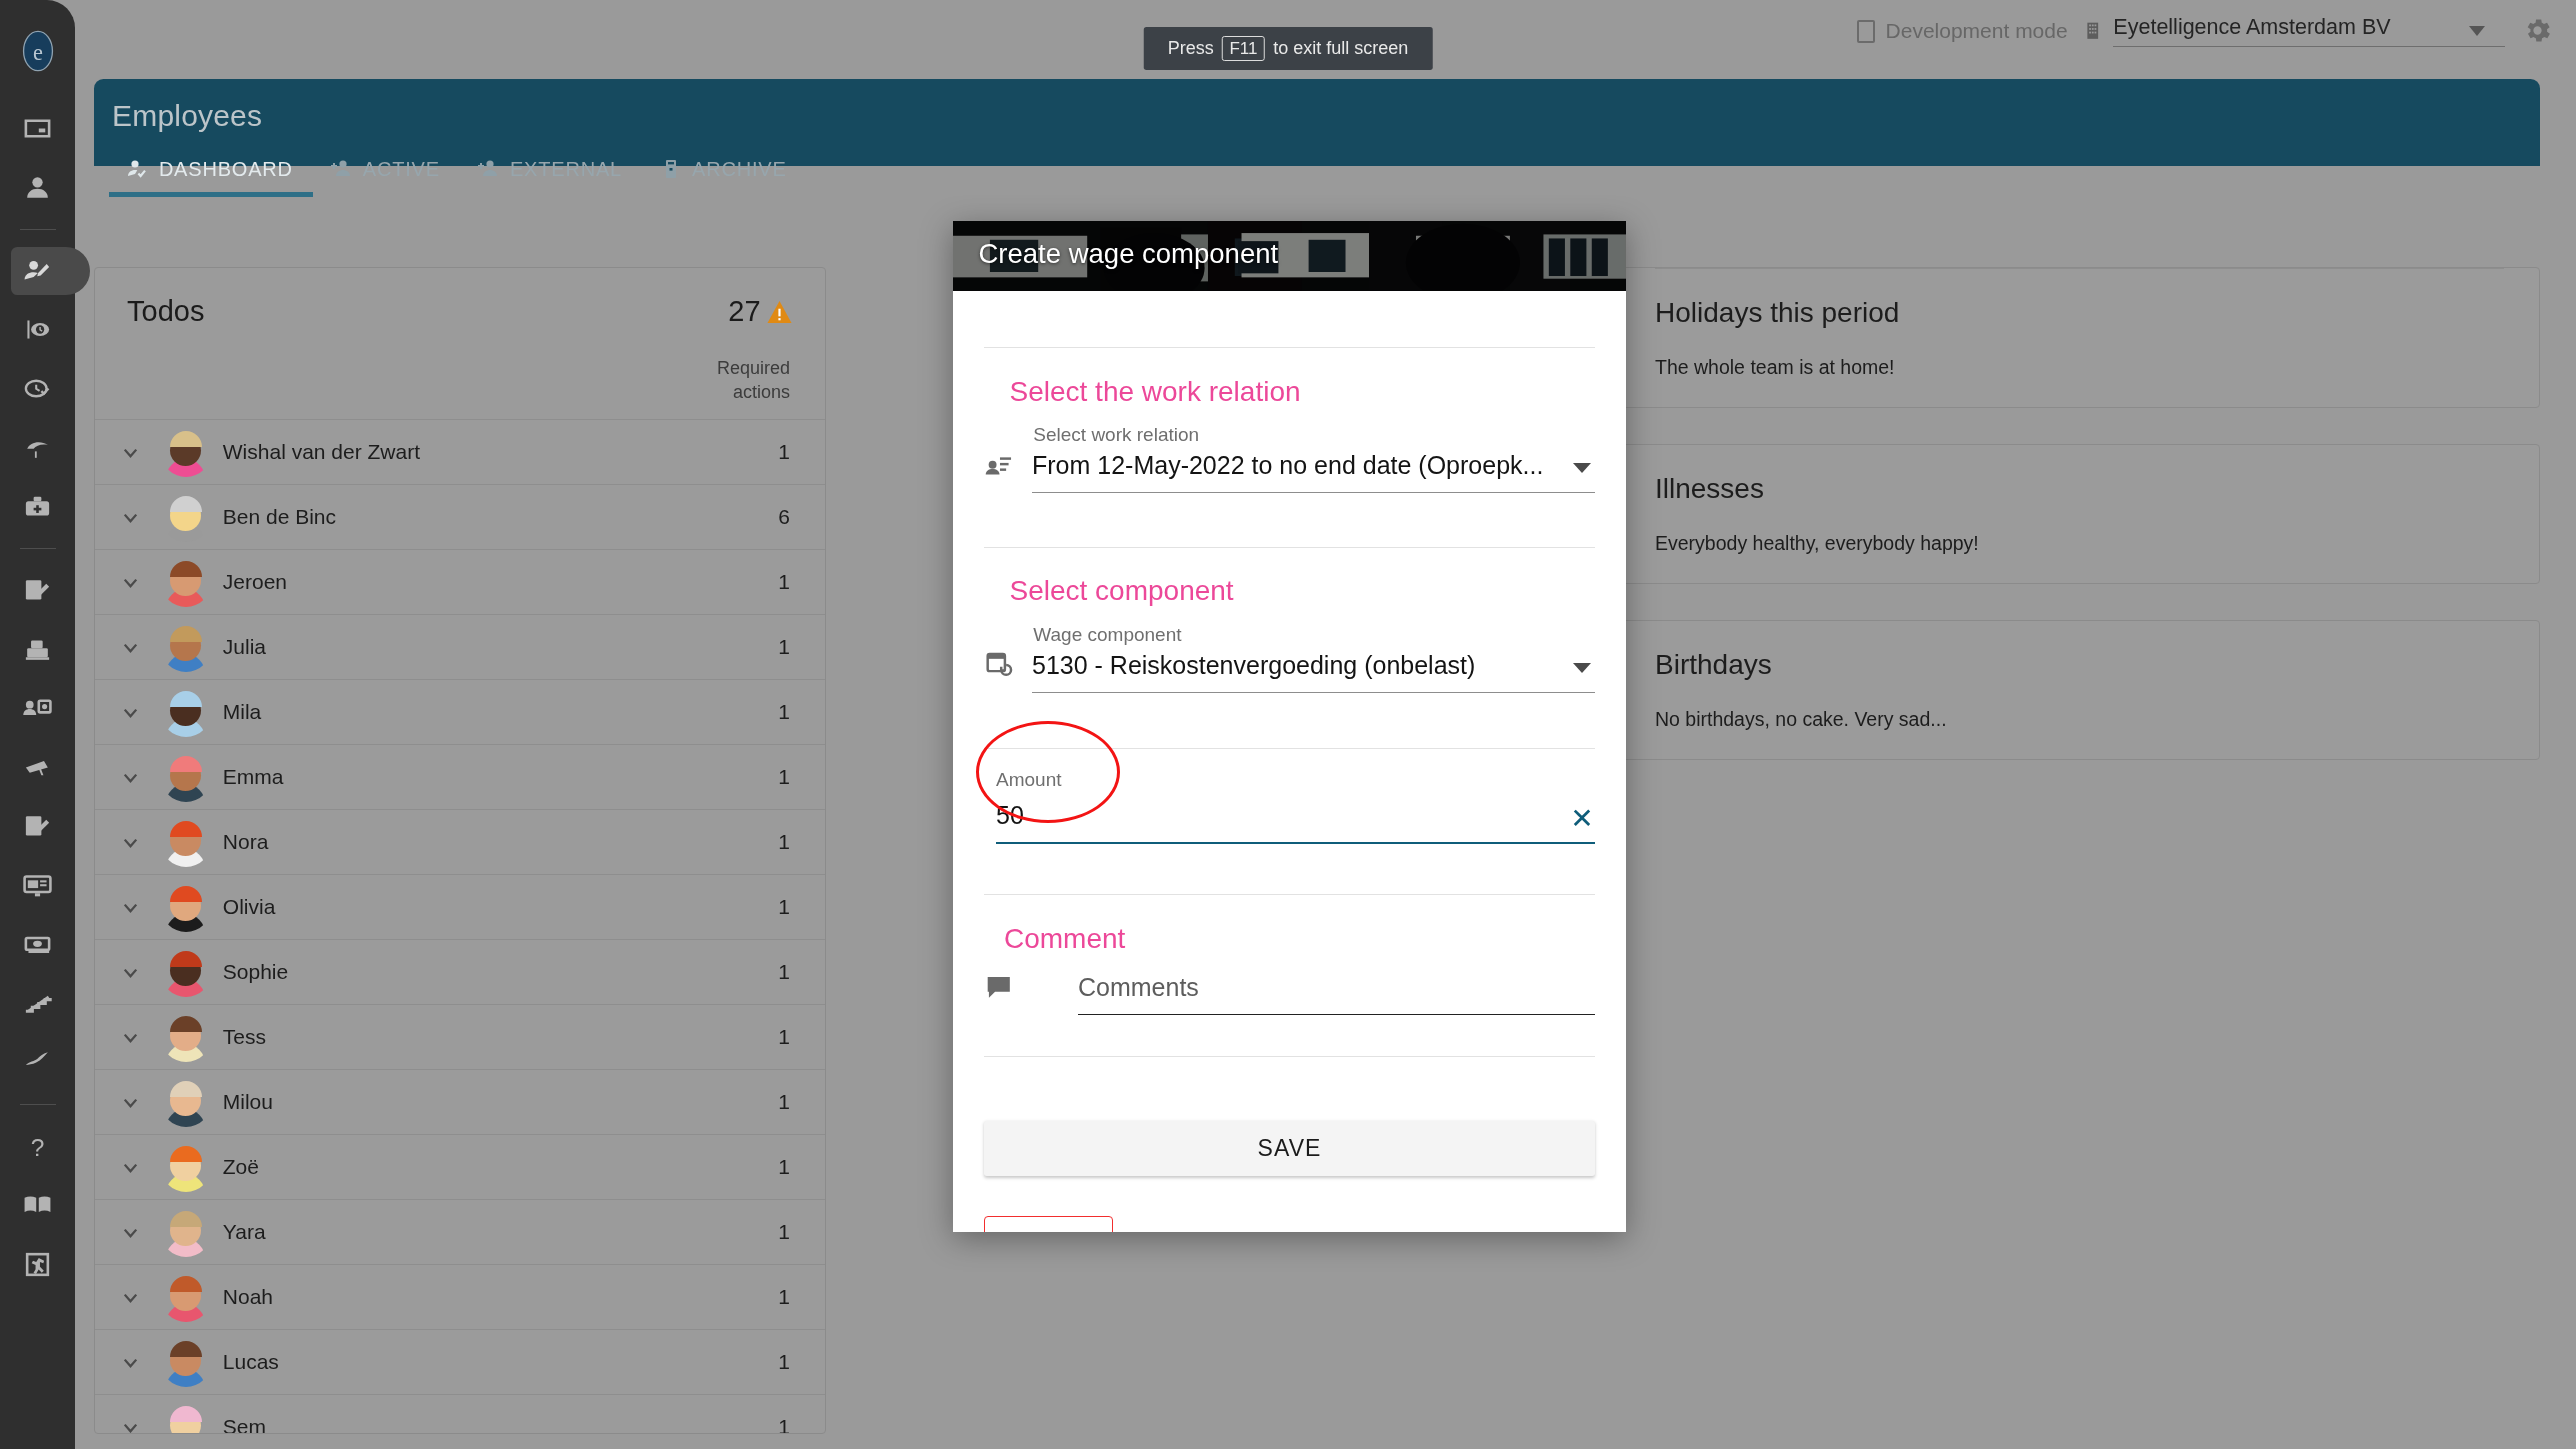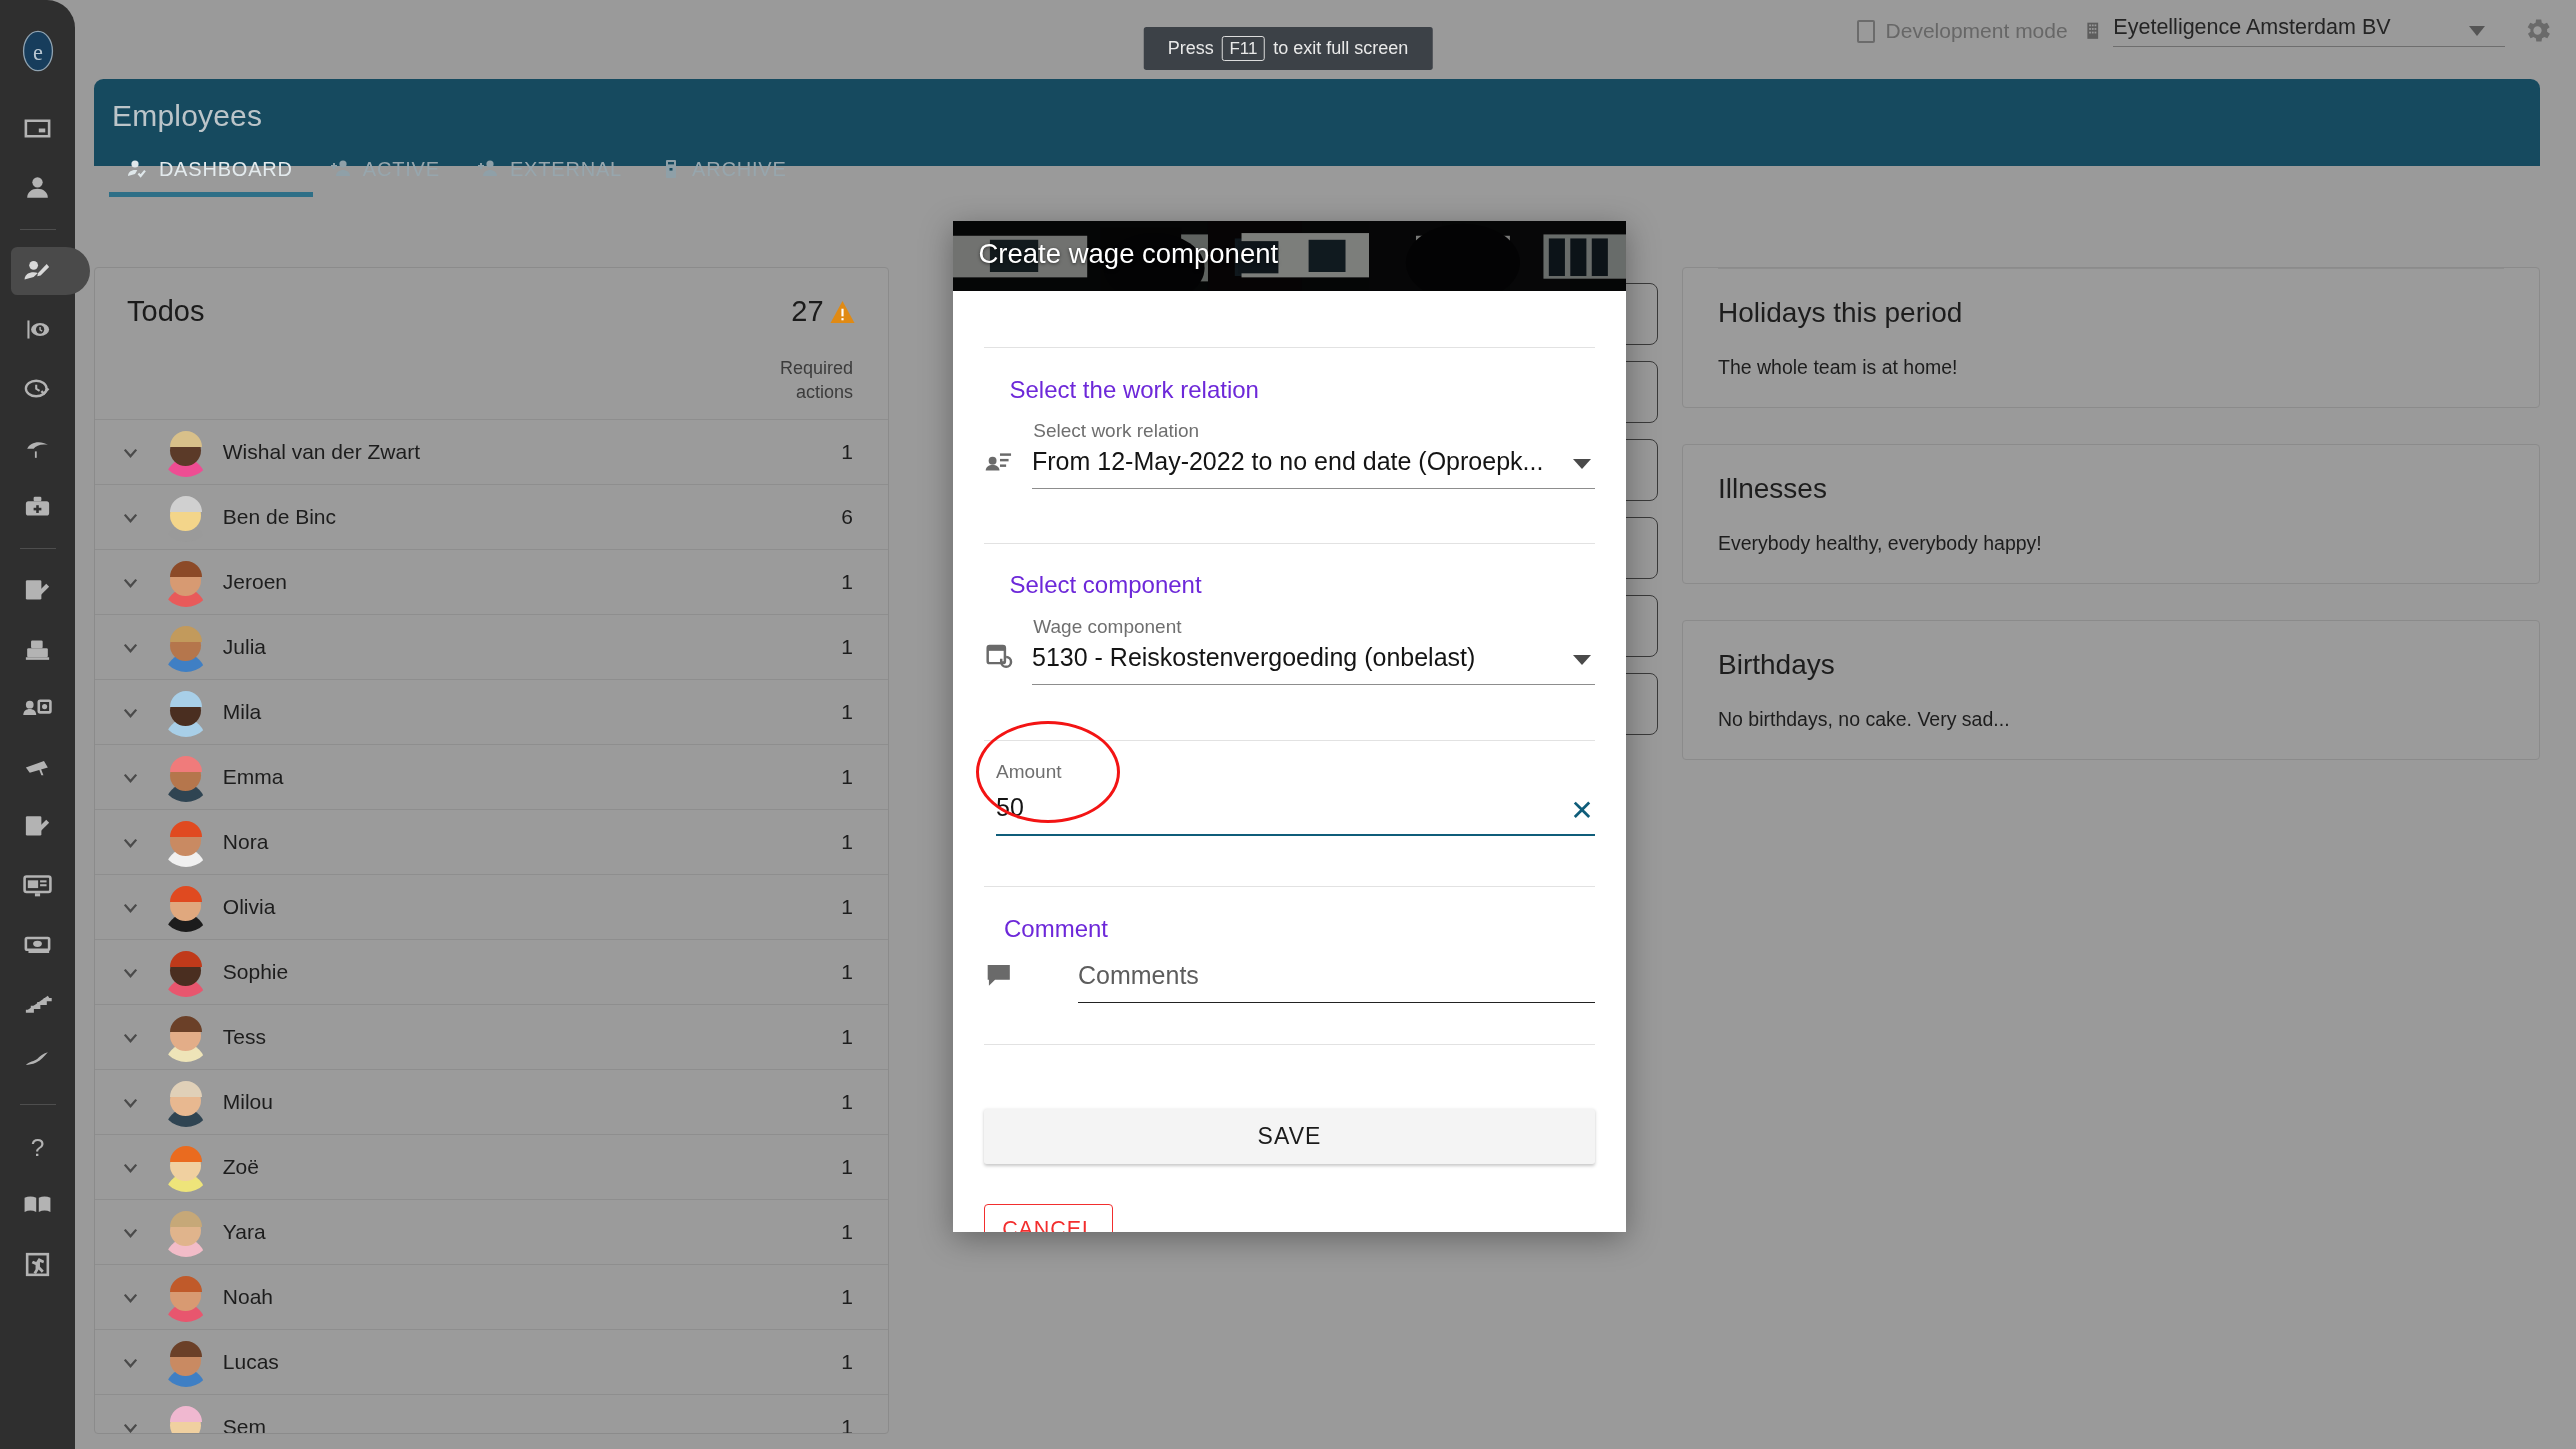--- a/index.html
+++ b/index.html
@@ -107,21 +107,21 @@
     content: ""; position: absolute; left: 0; right: 0; bottom: -4px;
     height: 4.7px; background: #2e6f87;
   }
 
   
   .content {
     position: absolute; left: 94px; top: 186px; right: 36px; bottom: 0;
     display: flex; gap: 24px; padding-top: 81px;
   }
   .col { background: transparent; }
-  .col-left { width: 795px; }
+  .col-left { width: 732px; }
   .col-mid { width: 745px; }
   .col-right { flex: 1; }
 
   .card {
     border: 0.7px solid #8b8b8b;
     border-radius: 4px;
     background: rgba(255,255,255,0.02);
   }
   .card-pad { padding: 28px 35px; }
   .card-title { font-size: 28px; color: #1d1d1d; font-weight: 400; }
@@ -185,21 +185,21 @@
     background: #0d0d0f;
   }
   .banner-art { position: absolute; inset: 0; }
   .banner-title {
     position: absolute; left: 25.5px; top: 17.4px;
     color: #fff; font-size: 27.5px; font-weight: 400; z-index: 3;
     text-shadow: 0 0.7px 3.4px rgba(0,0,0,.6);
   }
   .modal-body { padding: 0 31px; }
   .sec-rule { height: 0.7px; background: #e2e2e2; margin: 56px 0 0 0; }
-  .sec-label { font-size: 24px; color: #6d28d9; padding: 28px 0 0 25.5px; }
+  .sec-label { font-size: 28px; color: #ec4899; padding: 28px 0 0 25.5px; }
   .field {
     display: flex; align-items: center; gap: 0;
     padding: 24px 0 0 0; position: relative;
   }
   .field-icon { width: 48px; flex: 0 0 48px; padding-bottom: 13.4px; }
   .field-icon svg { width: 29.5px; height: 29.5px; fill: #6a6a6a; }
   .field-main { flex: 1; position: relative; }
   .field-sublabel {
     position: absolute; top: -27px; left: 1.3px;
     font-size: 19px; color: #6f6f6f;

